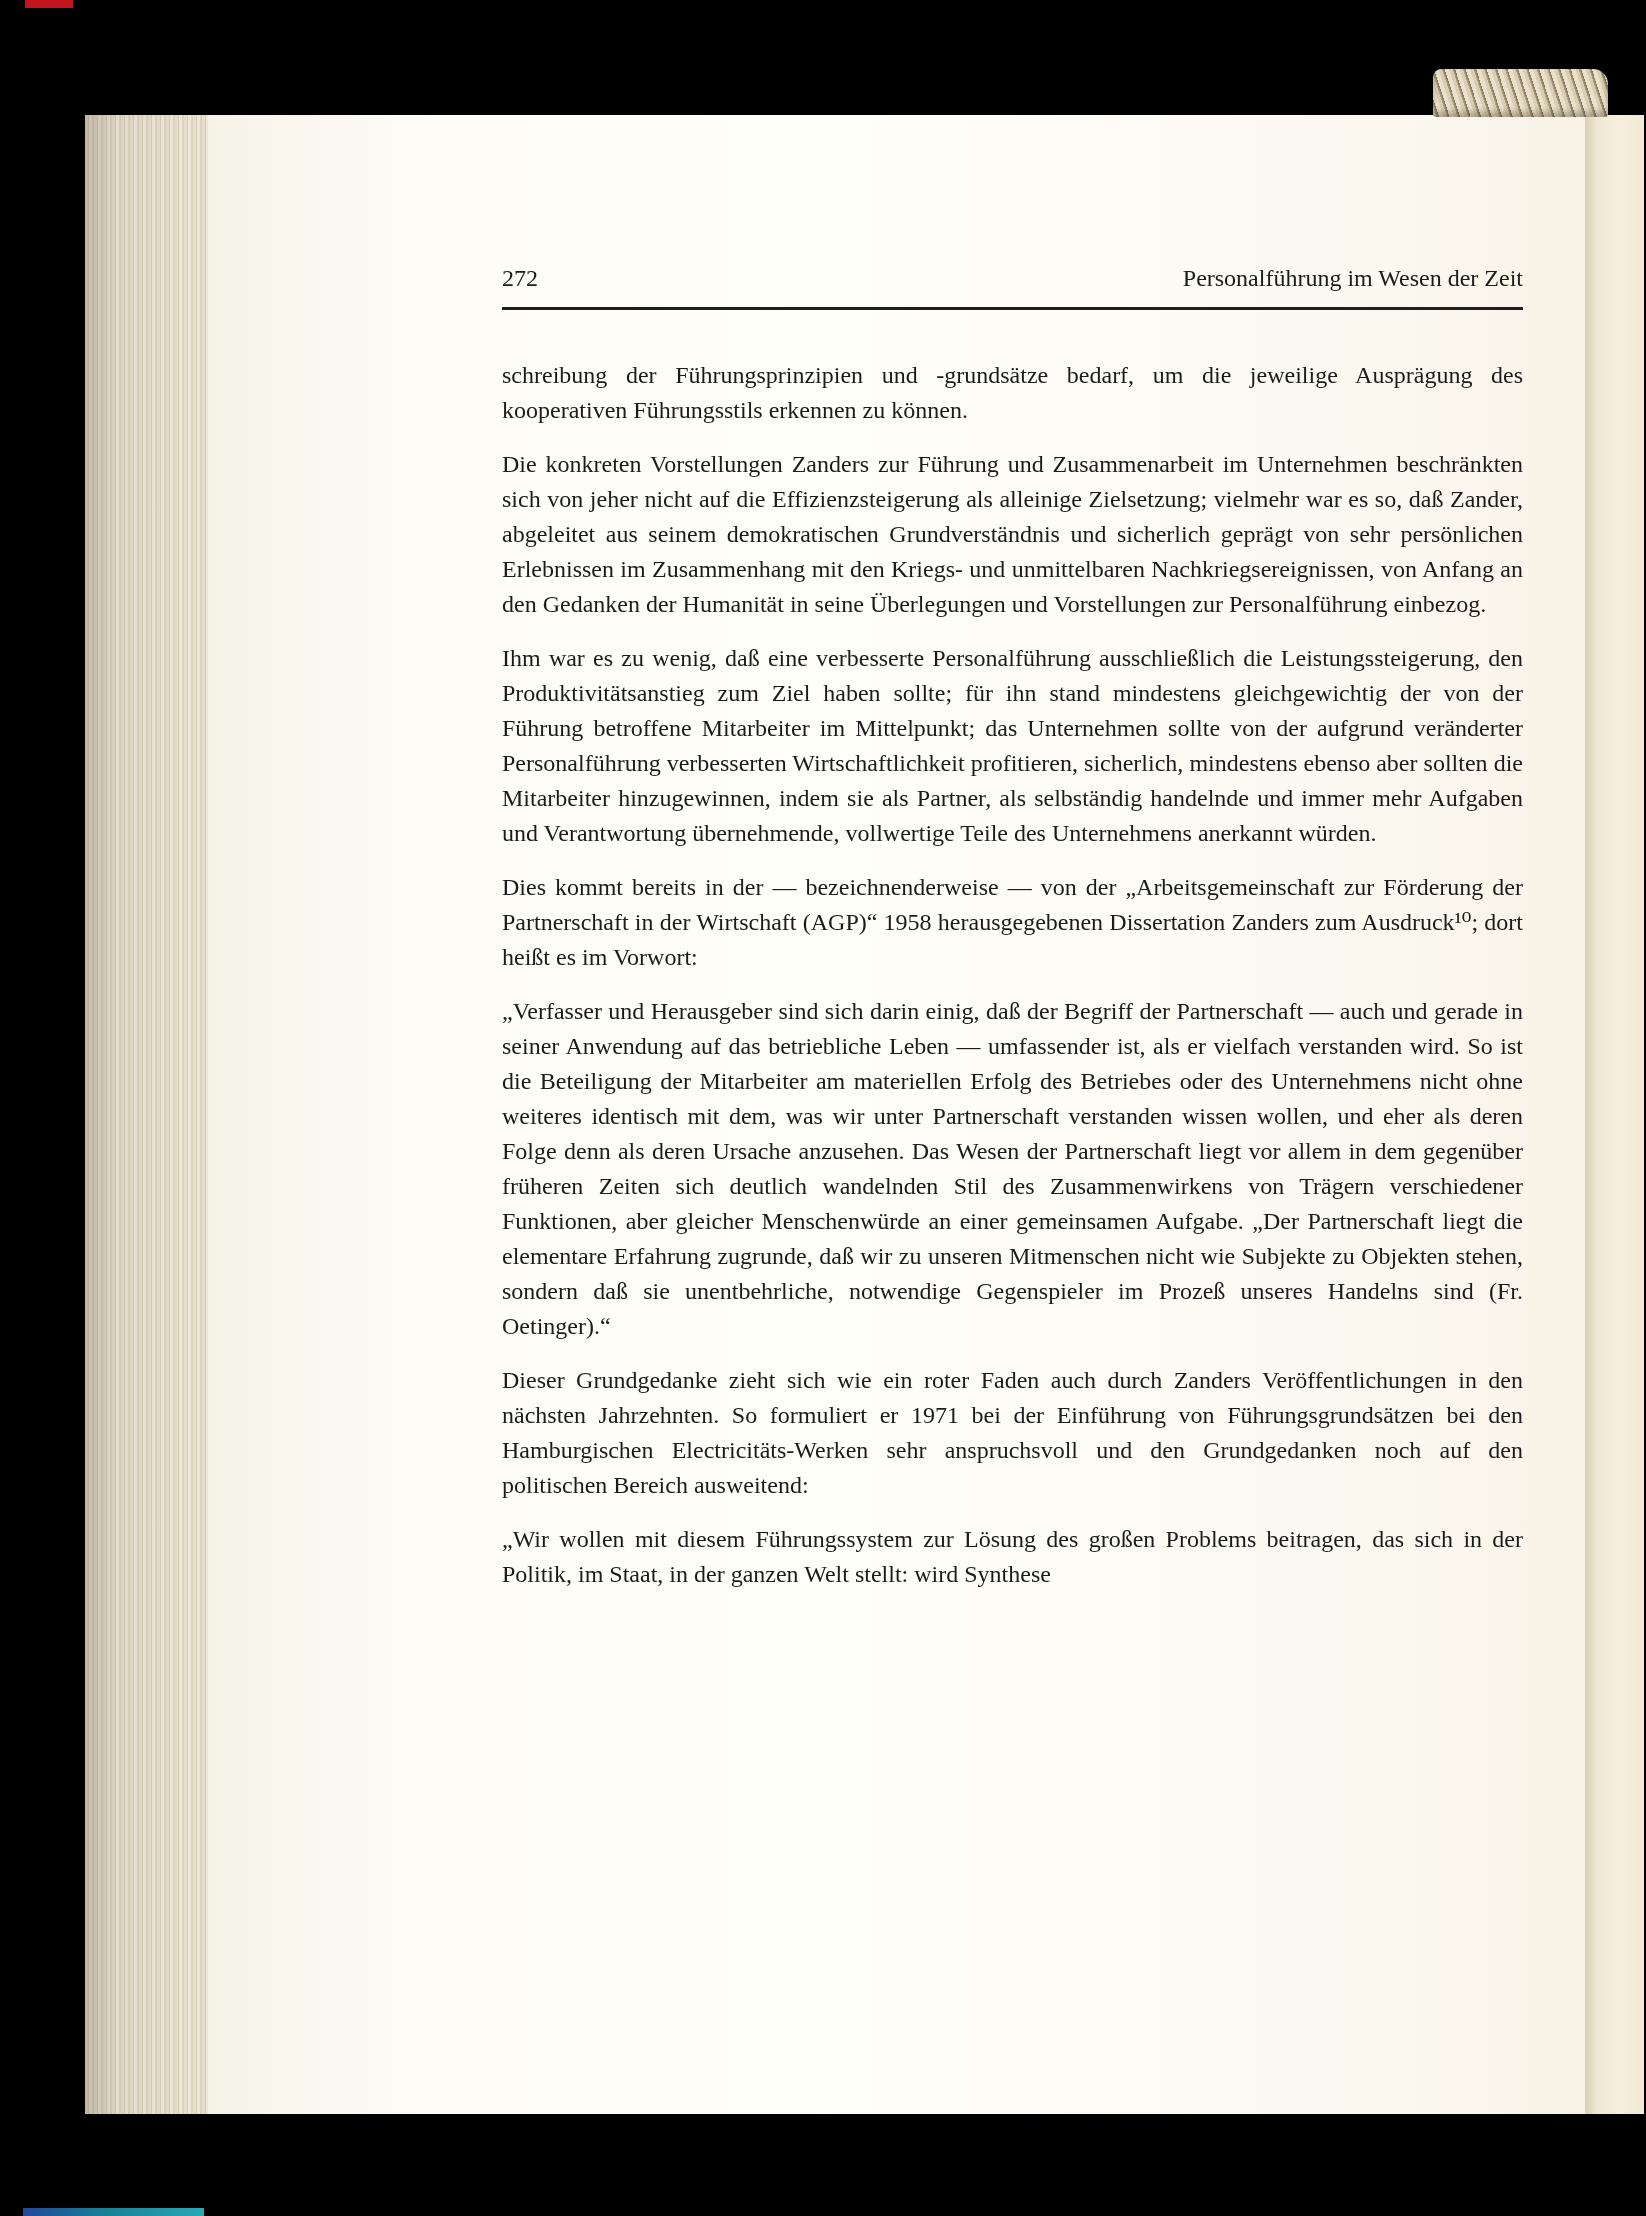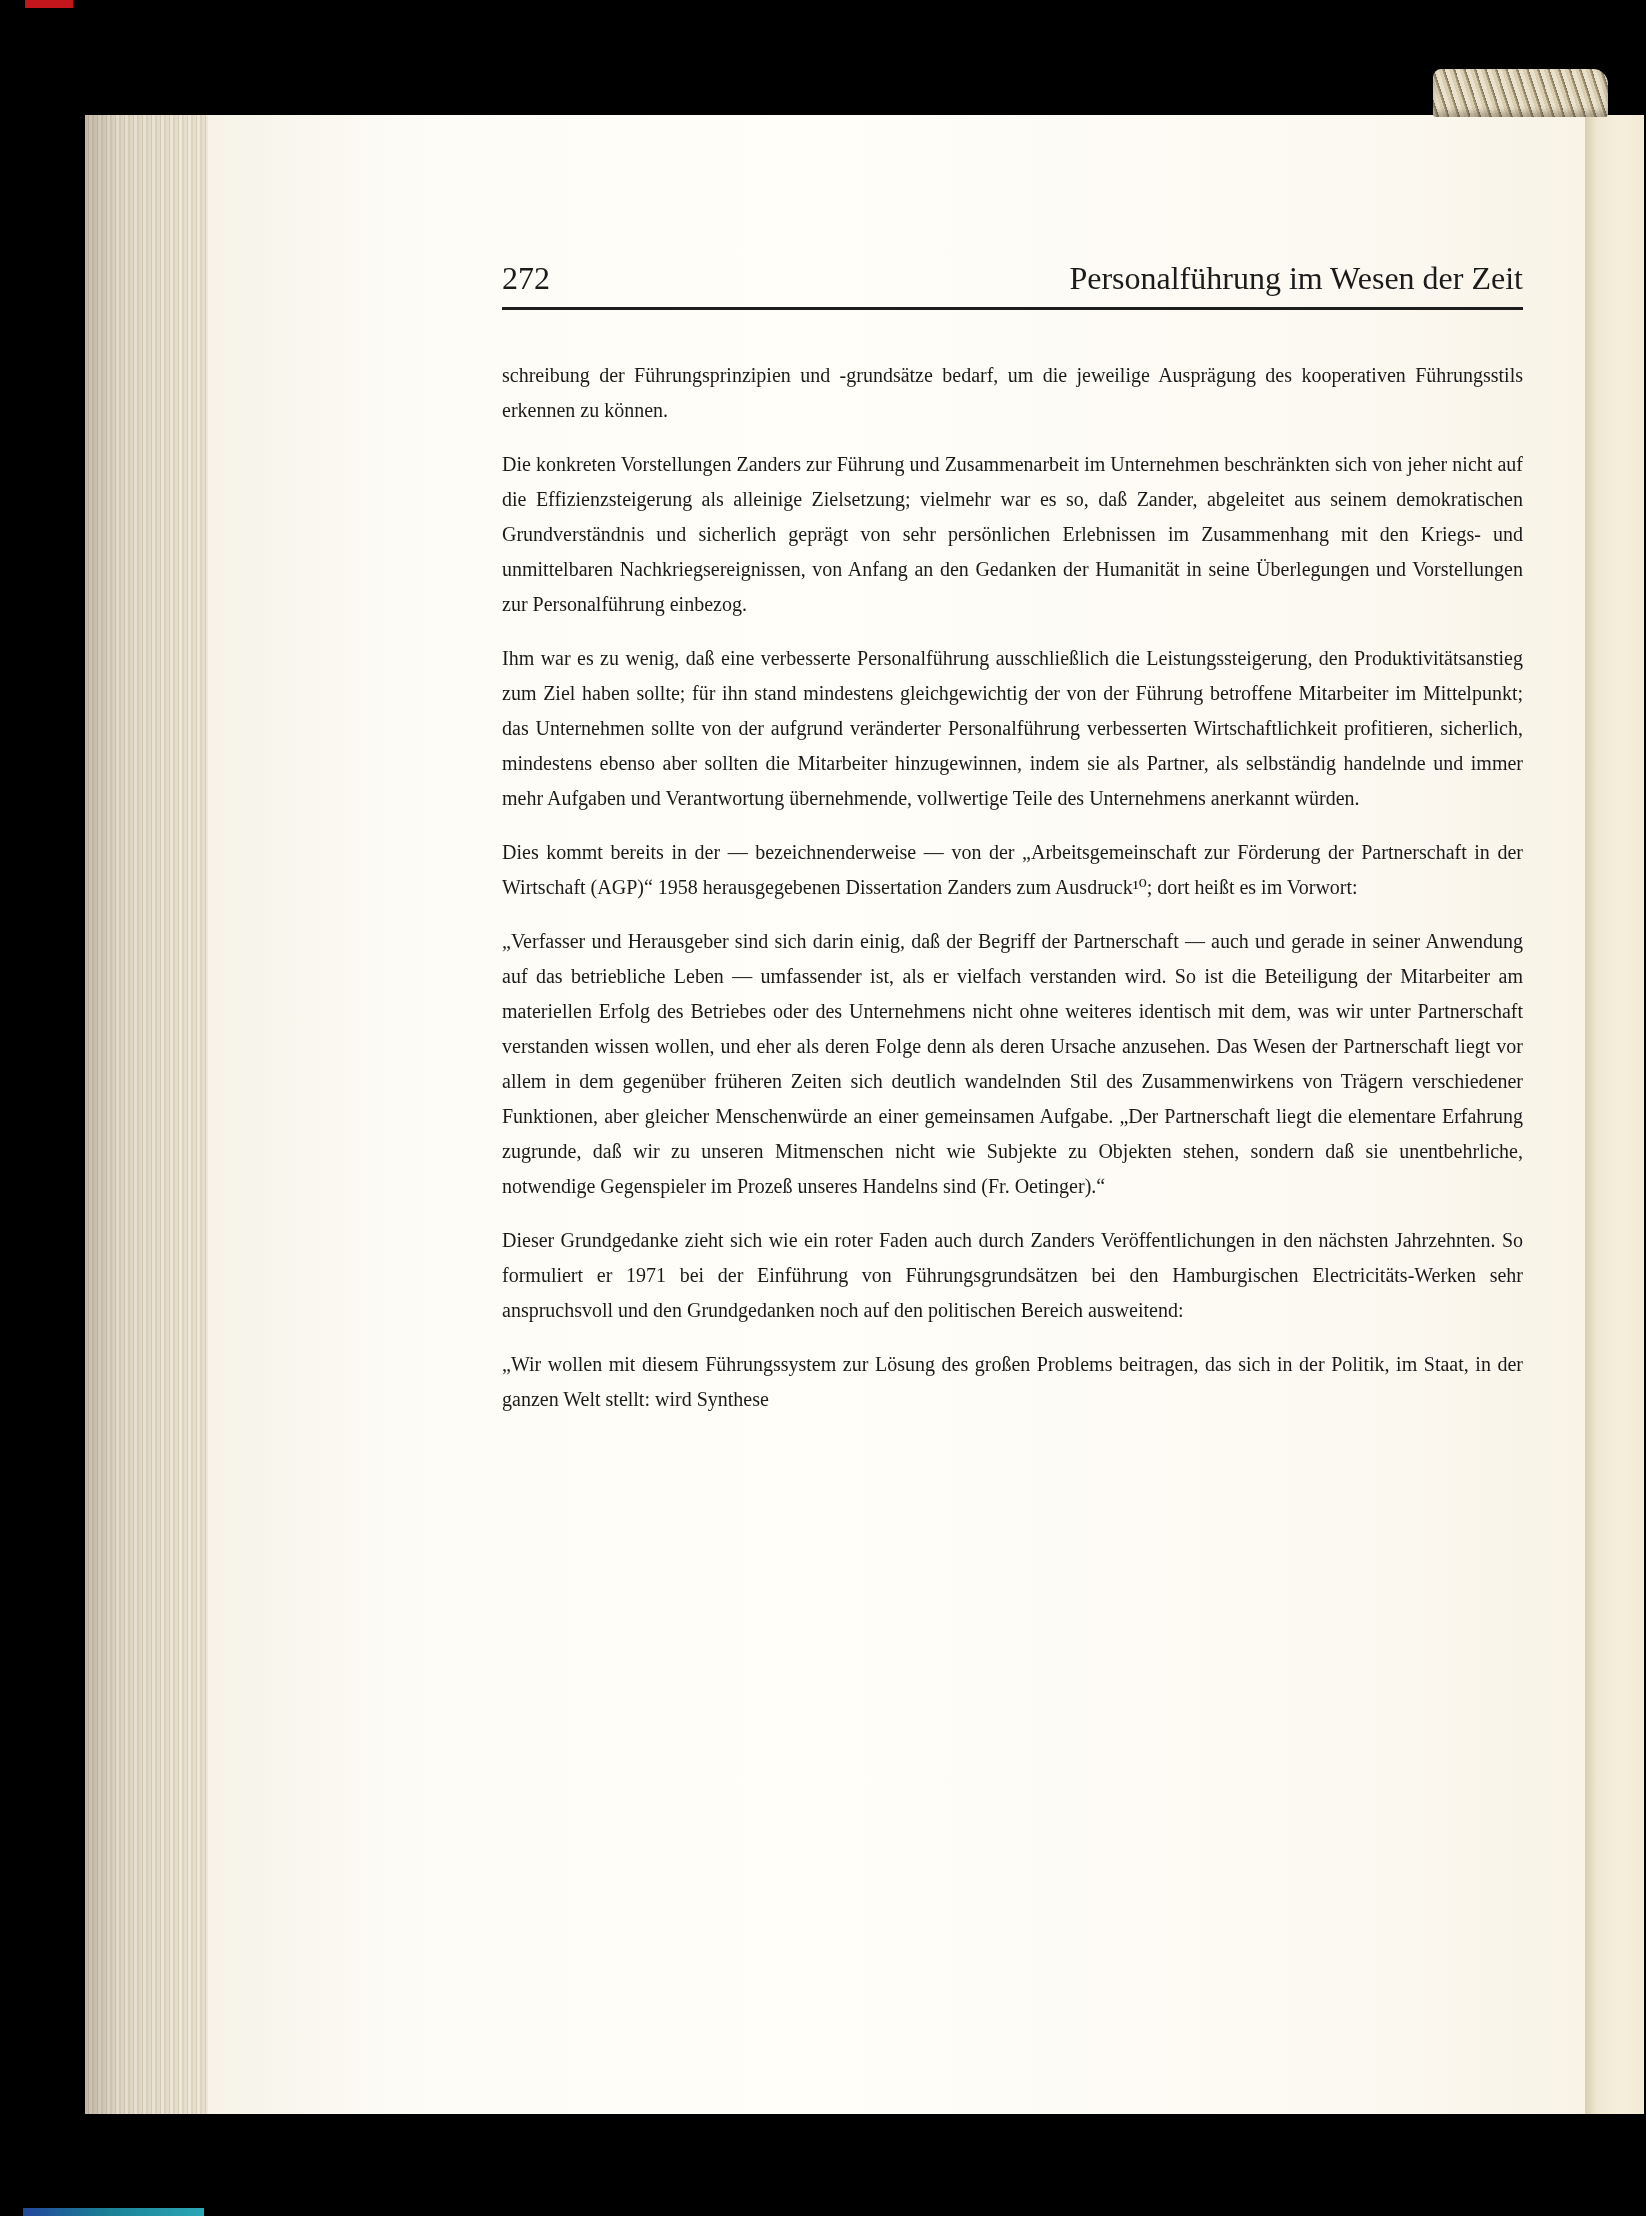--- a/index.html
+++ b/index.html
@@ -80,35 +80,35 @@
     position: absolute;
     left: 502px;
     top: 262px;
     width: 1021px;
     color: #1b1b1b;
   }
   .running-head {
     display: flex;
     justify-content: space-between;
     align-items: baseline;
-    font-size: 32px;
+    font-size: 24px;
     line-height: 33px;
   }
   .head-rule {
     margin-top: 11.5px;
     border: 0;
     border-top: 3.3px solid #1e1e1e;
     height: 0;
   }
   .body-text {
     margin-top: 48px;
   }
   .body-text p {
     margin: 0 0 19px 0;
-    font-size: 20px;
+    font-size: 24px;
     line-height: 35px;
     text-align: justify;
     hyphens: auto;
     -webkit-hyphens: auto;
   }
 </style>
 </head>
 <body>
 
 <div id="stage">

